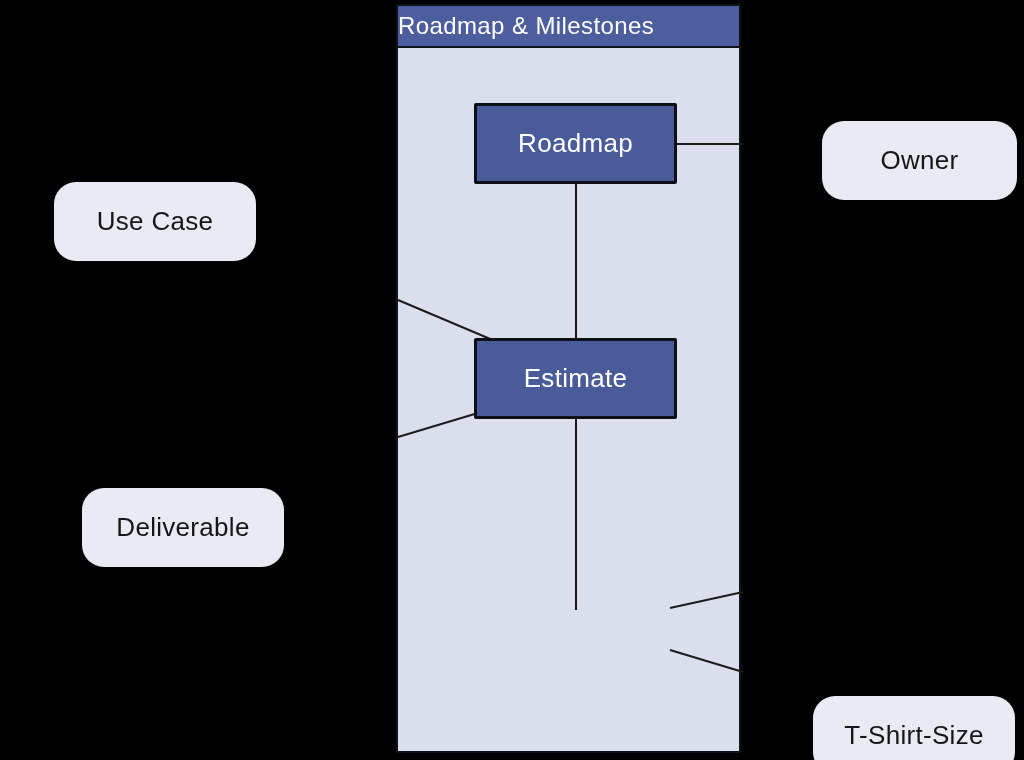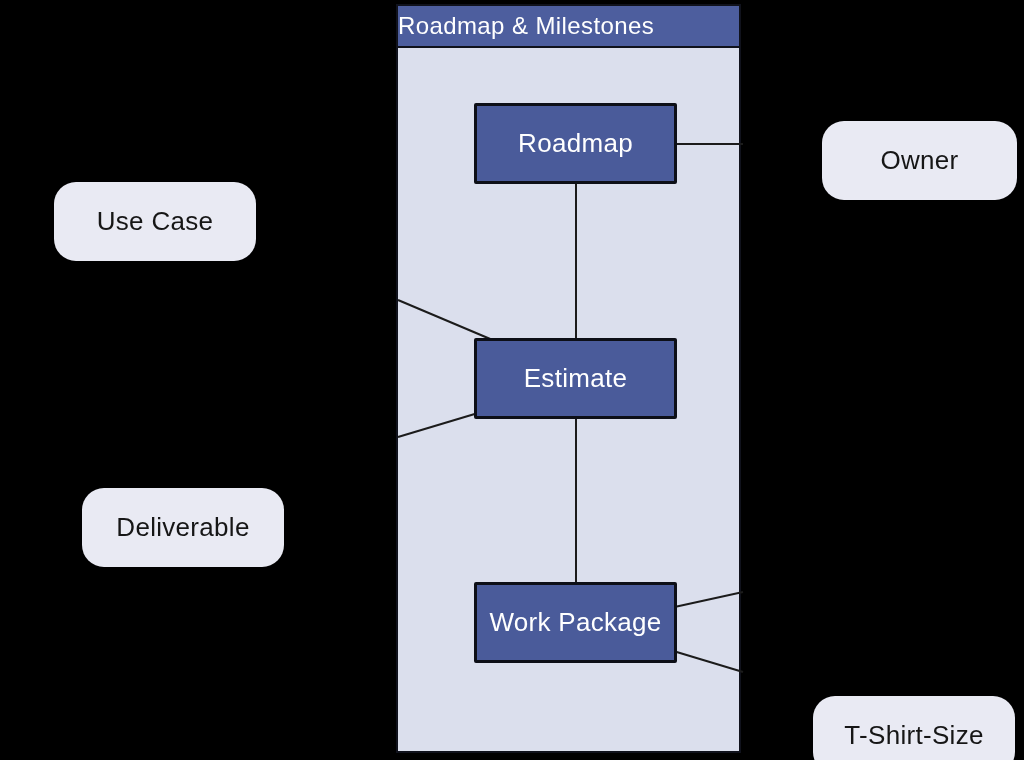--- a/index.html
+++ b/index.html
@@ -117,23 +117,20 @@
     <line x1="670" y1="608" x2="743" y2="592"></line>
     <line x1="670" y1="650" x2="743" y2="672"></line>
   </svg>
 
   <div class="node node-roadmap">
     <span>Roadmap</span>
   </div>
   <div class="node node-milestone">
     <span>Estimate</span>
   </div>
-  <div class="node node-work-package">
-    <span>Work Package</span>
-  </div>
 
   <div class="ext ext-use-case">
     <span>Use Case</span>
   </div>
   <div class="ext ext-deliverable">
     <span>Deliverable</span>
   </div>
   <div class="ext ext-owner">
     <span>Owner</span>
   </div>

